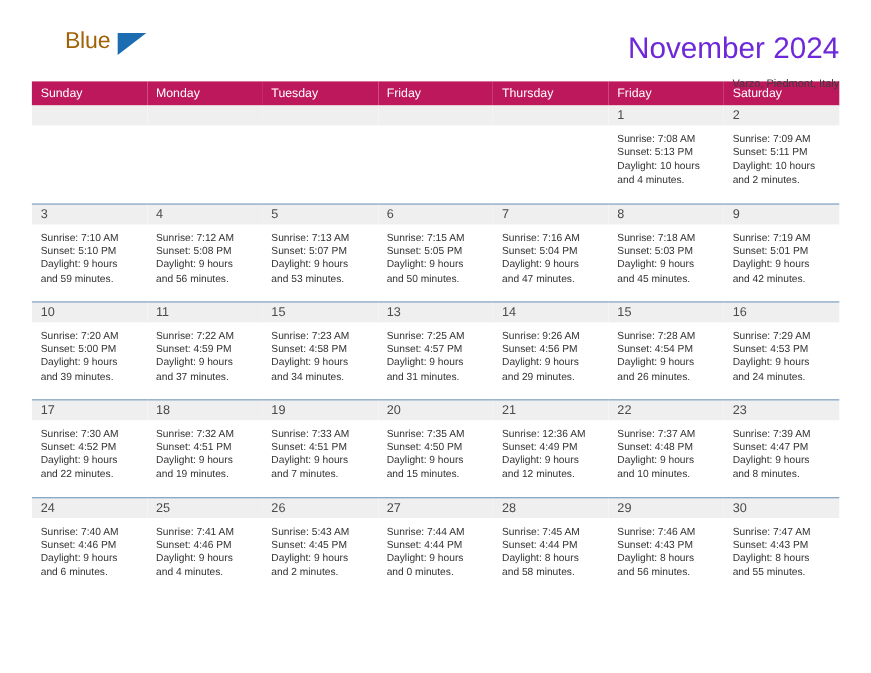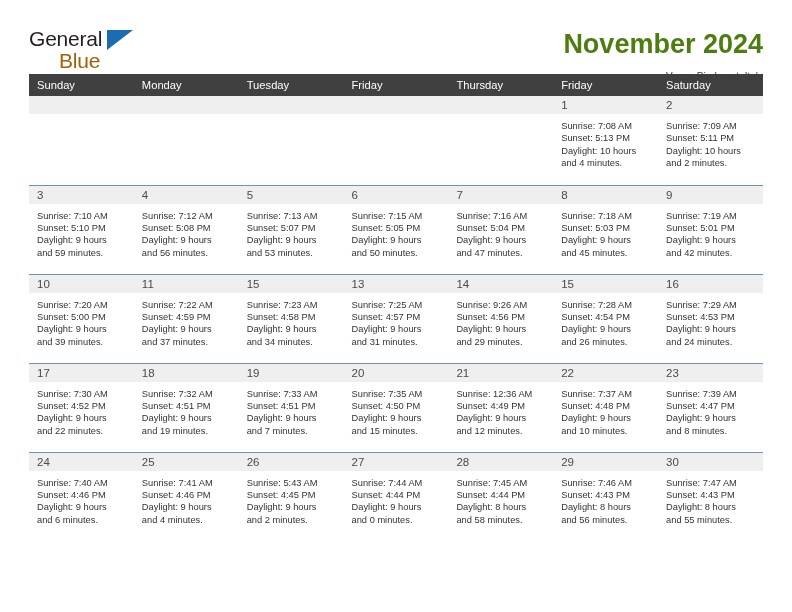--- a/index.html
+++ b/index.html
@@ -26,31 +26,31 @@
     line-height: 22px; display: block; padding-left: 30px;
   }
   .logo-tri {
     position: absolute; left: 78px; top: 3px;
     width: 0; height: 0;
     border-left: 26px solid #1b6cb0;
     border-bottom: 20px solid transparent;
   }
   .titles { text-align: right; padding-top: 1px; }
   .cal-title {
-    font-size: 27px; color: #4d7c0f; font-weight: bold;
+    font-size: 27px; color: #6d28d9; font-weight: normal;
     line-height: 32px; letter-spacing: 0px;
   }
   .cal-sub {
     font-size: 10px; color: #3b3b3b; line-height: 22px; padding-top: 6px;
   }
 
   
   .cal { width: 734px; border-collapse: collapse; table-layout: fixed; }
   .cal th {
-    background: #404040;
+    background: #be185d;
     color: #ffffff;
     font-size: 11.2px;
     font-weight: normal;
     text-align: left;
     padding: 5px 0 5px 8px;
     height: 21px;
     border: none;
     margin-top: 20px;
   }
   .cal td {
@@ -81,21 +81,20 @@
   .cell-body div { white-space: nowrap; }
   .empty .daynum-band { color: transparent; }
 </style>
 </head>
 <body>
 
 <div class="page">
 
   <div class="topbar">
     <div class="logo">
-      <span class="logo-general">General</span>
       <span class="logo-tri"></span>
       <span class="logo-blue">Blue</span>
     </div>
     <div class="titles">
       <div class="cal-title">November 2024</div>
       <div class="cal-sub">Varzo, Piedmont, Italy</div>
     </div>
   </div>
 
   <table class="cal">

